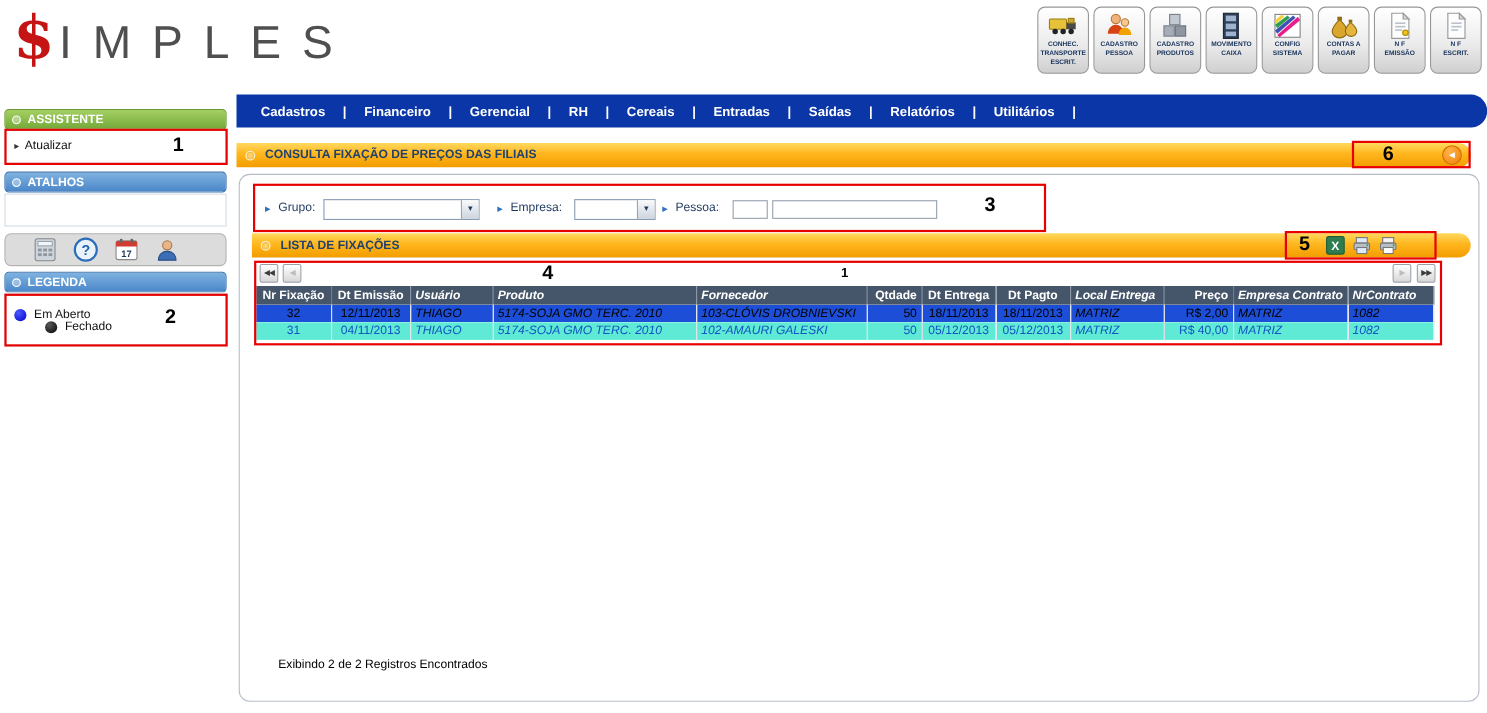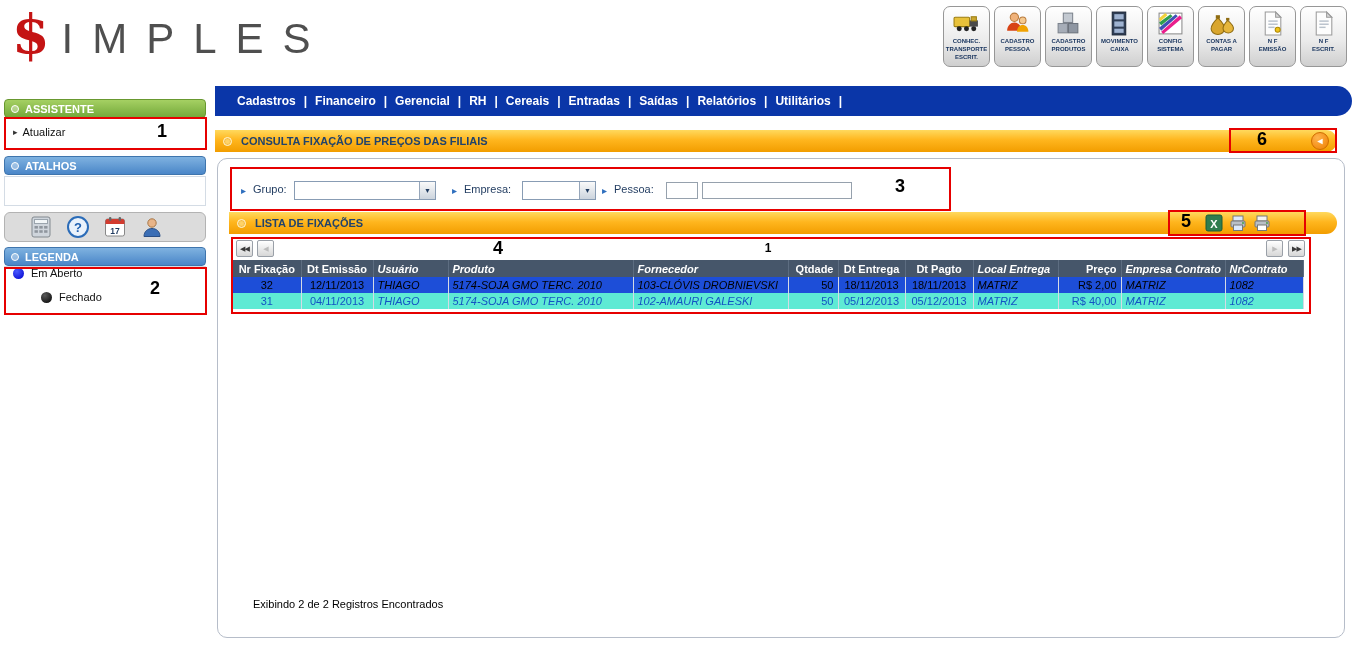--- a/index.html
+++ b/index.html
@@ -3,34 +3,34 @@
 <meta charset="utf-8">
 <style>
   * { margin:0; padding:0; box-sizing:border-box; }
   html,body { background:#fff; }
   body { font-family:"Liberation Sans", sans-serif; }
   .screen { position:relative; width:1352px; height:648px; background:#fff; overflow:hidden; }
 
   
   .logo { position:absolute; left:12px; top:2px; white-space:nowrap; }
   .logo-dollar { font-family:"DejaVu Serif", serif; font-size:54px; font-weight:bold; color:#c41414; }
-  .logo-rest { font-size:42px; color:#4f4f4f; letter-spacing:19px; margin-left:12px; }
+  .logo-rest { font-size:42px; color:#4f4f4f; letter-spacing:19px; margin-left:4px; }
 
   .toolbar { position:absolute; top:6px; right:5px; display:flex; gap:4px; }
   .tbtn { width:47px; height:61px; border:1px solid #979797; border-radius:7px;
           background:linear-gradient(180deg,#ffffff,#ececec 55%,#cfcfcf);
           display:flex; flex-direction:column; align-items:center; padding-top:3px; cursor:pointer; }
   .ticon { height:27px; display:flex; align-items:center; }
   .ticon svg { width:27px; height:27px; }
   .tlabel { font-size:6px; font-weight:bold; color:#16325c; text-align:center; line-height:1.3;
             white-space:pre-line; margin-top:1px; }
 
   
   .menubar { position:absolute; left:215px; top:86px; width:1137px; height:30px; background:#0a36a8;
-             border-radius:0 15px 15px 0; display:flex; align-items:center; padding-left:22px; gap:8px; }
+             border-radius:0 15px 15px 0; display:flex; align-items:center; padding-left:22px; gap:16px; }
   .mitem { color:#fff; font-size:12px; font-weight:bold; cursor:pointer; white-space:nowrap; }
   .msep  { color:#fff; font-size:12px; font-weight:bold; }
 
   
   .yellowbar { background:linear-gradient(180deg,#ffd95e,#ffb61e 45%,#f29d00); display:flex; align-items:center; }
   .titlebar { position:absolute; left:215px; top:130px; width:1122px; height:22px; border-radius:0 11px 11px 0; padding-left:8px; }
   .bullet-orange { width:9px; height:9px; border-radius:50%; background:#ffd469; border:1px solid #fff3cf;
                    box-shadow:inset 0 0 2px #d98a00; margin-right:9px; flex:0 0 auto; }
   .bartext { font-size:11px; font-weight:bold; color:#21436b; white-space:nowrap; }
   .backbtn { position:absolute; right:8px; top:2px; width:18px; height:18px; border-radius:50%;
@@ -301,21 +301,21 @@
           <path d="M4 21.5 c0-5 3.6-8 8-8 s8 3 8 8 z" fill="#3b6eb5" stroke="#2a4f86"></path>
         </svg>
     </span>
   </div>
 
   <div class="side-header hdr-blue2">
     <span class="side-bullet"></span>
     <span>LEGENDA</span>
   </div>
   <div class="side-box" id="legenda-box"></div>
-  <div class="legend-item" style="left:13px; top:267px;">
+  <div class="legend-item" style="left:13px; top:280px;">
     <span class="legend-dot dot-blue"></span>
     <span>Em Aberto</span>
   </div>
   <div class="legend-item" style="left:13px; top:291px;padding-left:28px;">
     <span class="legend-dot dot-black"></span>
     <span>Fechado</span>
   </div>
 
   <div class="yellowbar titlebar">
     <span class="bullet-orange"></span>

